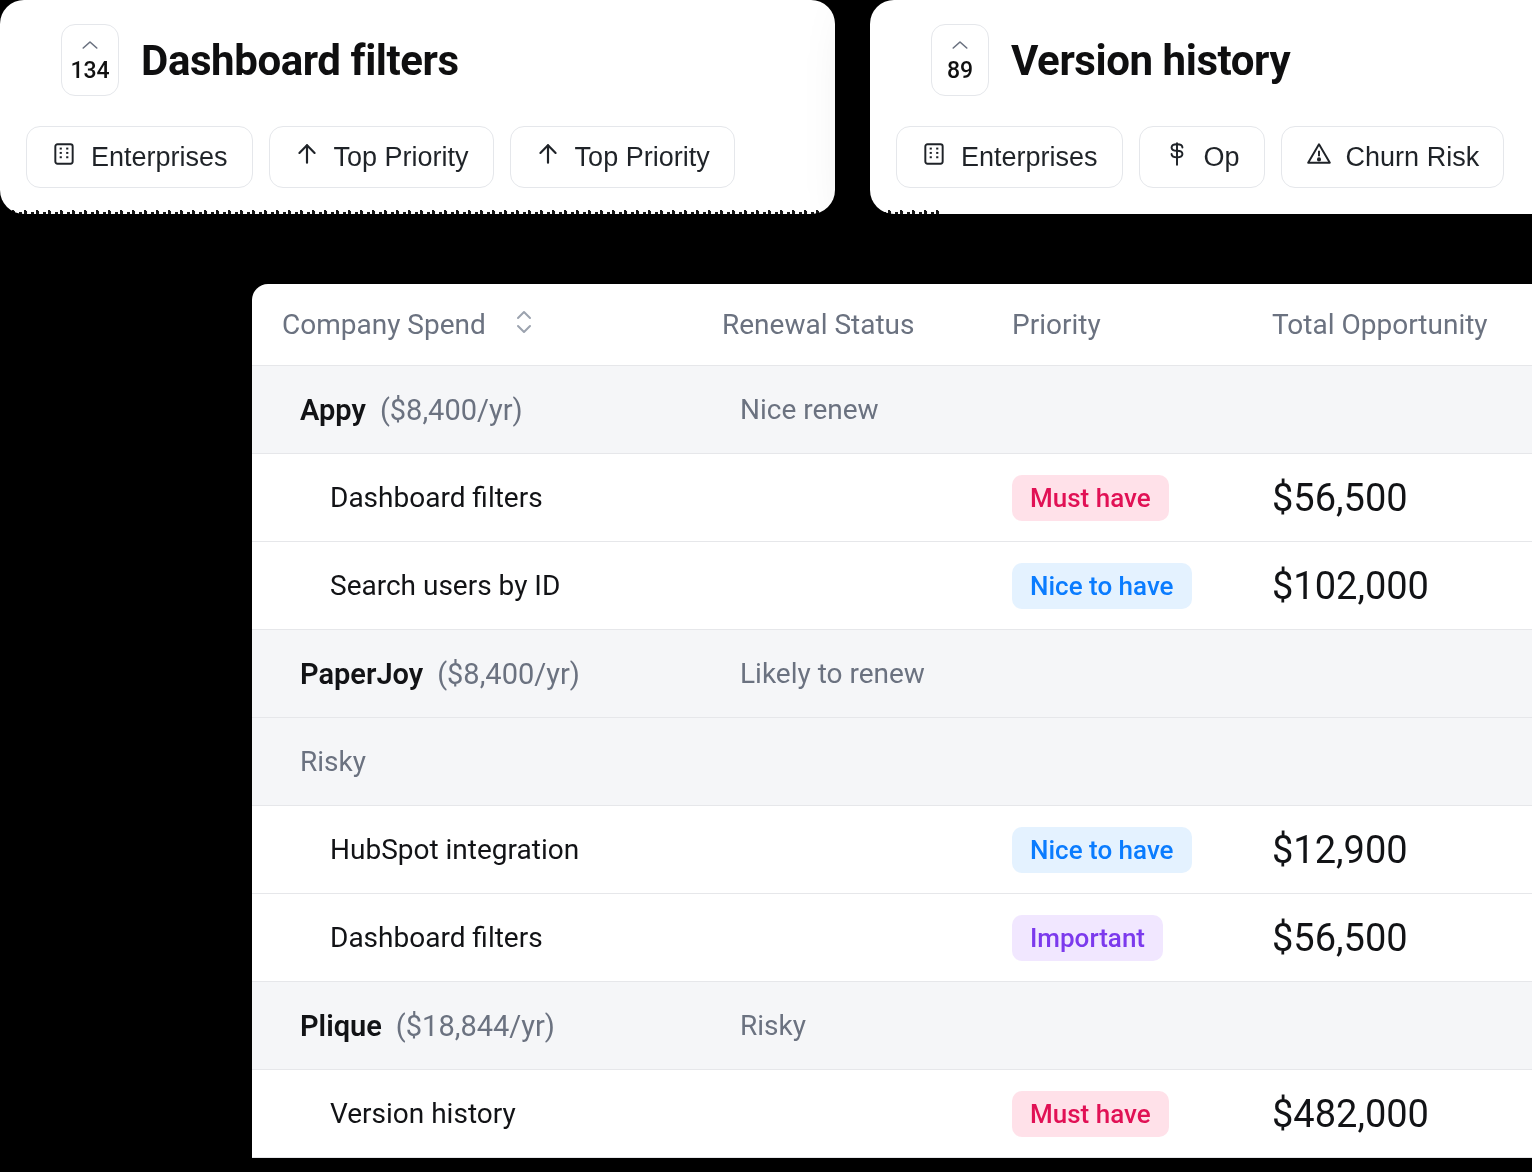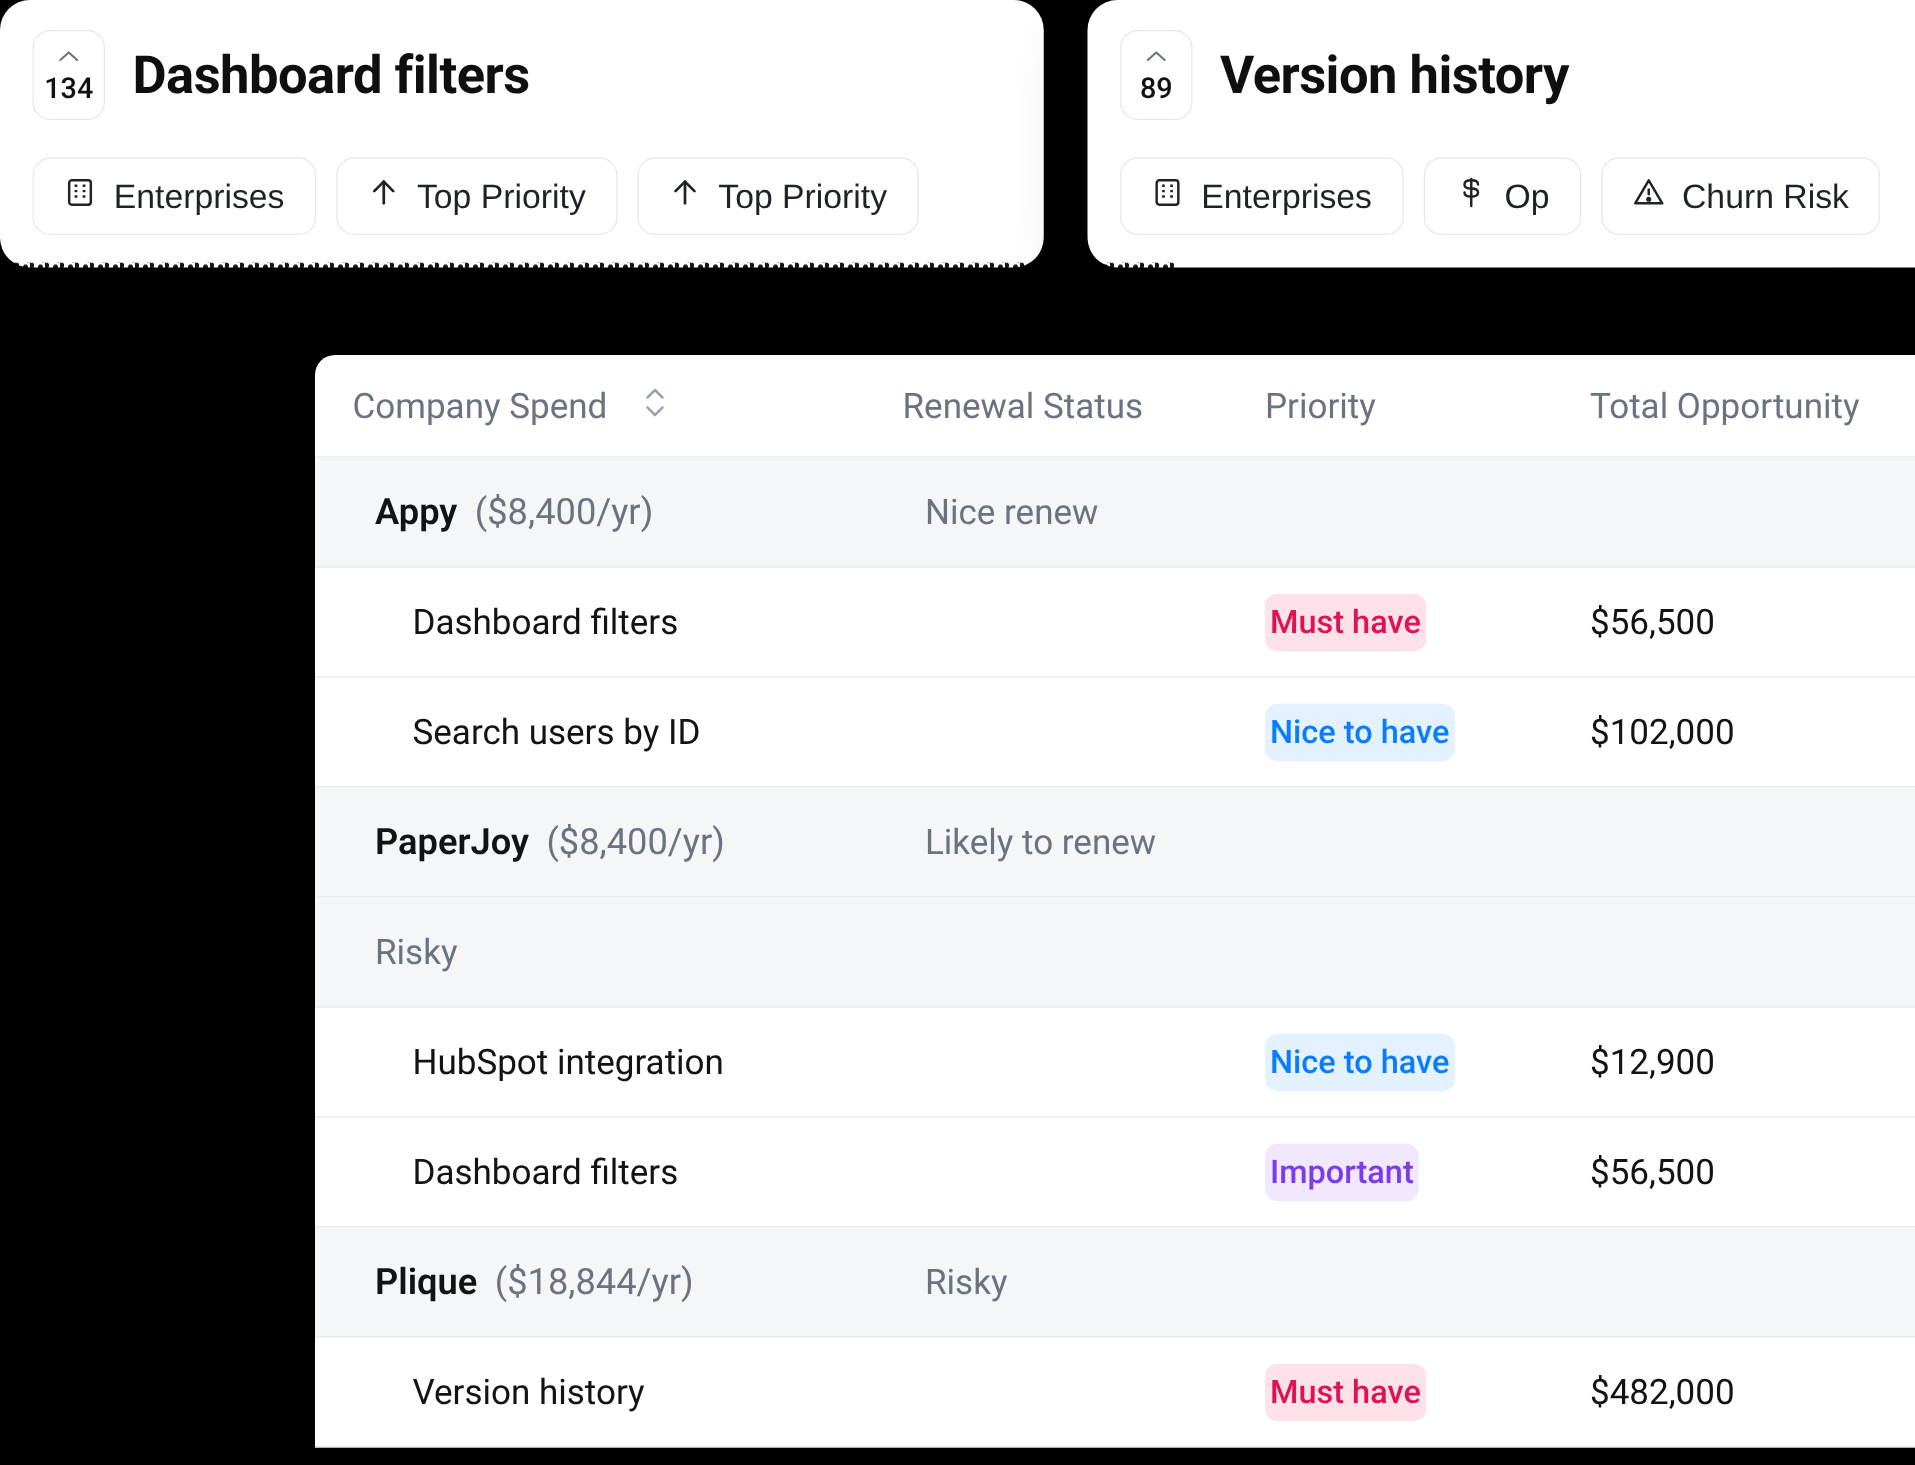--- a/index.html
+++ b/index.html
@@ -21,20 +21,21 @@
     box-shadow: 0 16px 60px rgba(0,0,0,.25);
   }
   .card-1 { left: 0; top: 0; width: 835px; }
   .card-2 { left: 870px; top: 0; width: 720px; }
 
   .card-head {
     display: flex;
     align-items: center;
     gap: 22px;
     margin-bottom: 30px;
+    margin-left: 35px;
   }
   .vote-box {
     width: 58px;
     height: 72px;
     border: 1px solid #e5e7eb;
     border-radius: 14px;
     display: flex;
     flex-direction: column;
     align-items: center;
     justify-content: center;
@@ -116,27 +117,27 @@
 
   .item-row {
     display: grid;
     grid-template-columns: 440px 290px 260px 1fr;
     align-items: center;
     height: 88px;
     border-bottom: 1px solid #e6e7ea;
     padding-left: 30px;
   }
   .item-name { font-size: 28px; color: #121316; padding-left: 48px; }
-  .opportunity { font-size: 28px; color: #121316; }
+  .opportunity { font-size: 38px; color: #121316; }
 
   .pill {
     display: inline-flex;
     align-items: center;
     height: 46px;
-    padding: 0 4px;
+    padding: 0 18px;
     border-radius: 10px;
     font-size: 26px;
     font-weight: 500;
     width: fit-content;
   }
   .pill-must     { background: #ffe1e9; color: #e11155; }
   .pill-nice     { background: #e4f2ff; color: #0a7cff; }
   .pill-important{ background: #f1e7ff; color: #7c3aed; }
 
 </style>

